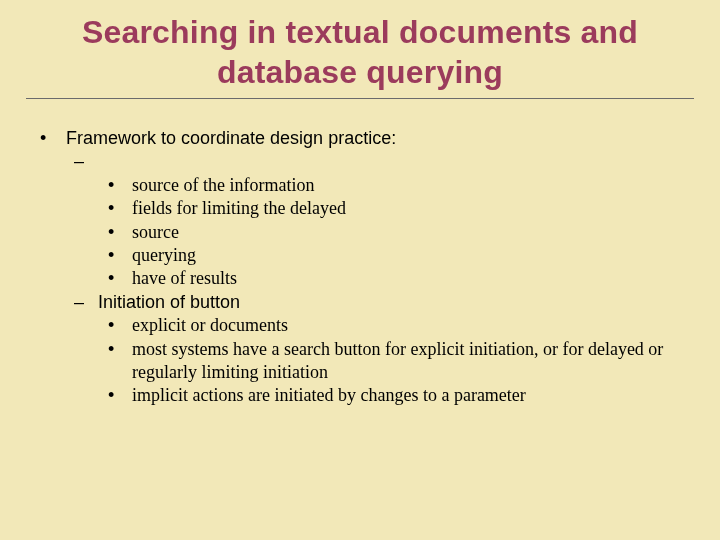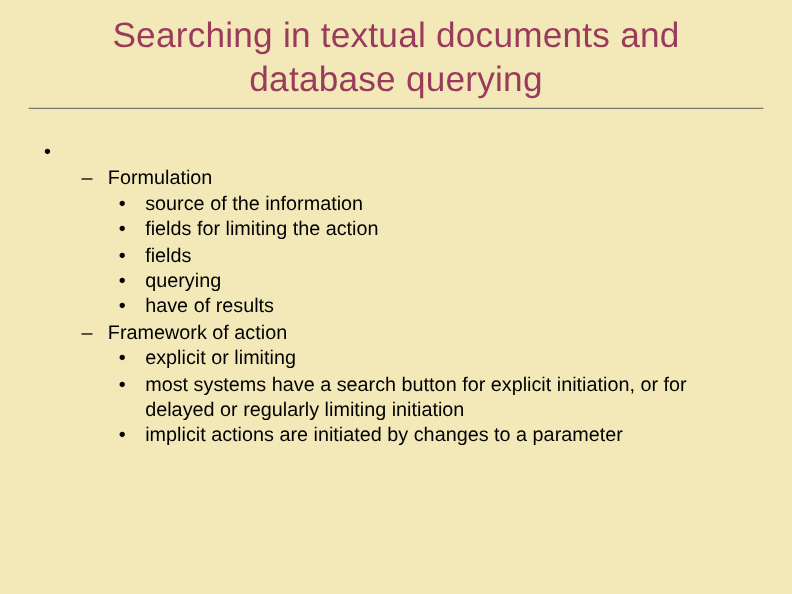--- a/index.html
+++ b/index.html
@@ -9,21 +9,21 @@
       background: #f2e8b8;
       font-family: Arial, Helvetica, sans-serif;
       overflow: hidden;
     }
     .title-block {
       padding: 12px 40px 0 40px;
     }
     .title {
       color: #9b3b5c;
       font-size: 32px;
-      font-weight: 400;
+      font-weight: 700;
       text-align: center;
       line-height: 1.25;
       letter-spacing: 0.2px;
     }
     .rule {
       margin: 6px 26px 0 26px;
       border: none;
       border-top: 1px solid #6b6b6b;
     }
     .content {
@@ -35,85 +35,85 @@
     ul { list-style: none; }
     .l1 > li { padding-left: 0; }
     .l1 > li > .row { display: flex; }
     .l1 .b1 { width: 26px; text-align: left; }
     .l2 { margin-left: 34px; }
     .l2 > li > .row { display: flex; }
     .l2 .b2 { width: 24px; text-align: left; }
     .l3 { margin-left: 34px; }
     .l3 > li > .row { display: flex; align-items: flex-start; }
     .l3 .b3 { width: 24px; text-align: left; }
-    .l3 .txt { flex: 1; padding-right: 6px; }
+    .l3 .txt { flex: 1; padding-right: 6px; font-family: Liberation Serif, serif; }
   </style>
 </head>
 <body>
 
 <div class="title-block">
   <h1 class="title">Searching in textual documents and database querying</h1>
 </div>
 <hr class="rule">
 
 <div class="content">
   <ul class="l1">
     <li>
       <div class="row">
         <span class="b1">•</span>
+        <span>Framework to coordinate design practice:</span>
       </div>
       <ul class="l2">
         <li>
           <div class="row">
             <span class="b2">–</span>
-            <span>Formulation</span>
           </div>
           <ul class="l3">
             <li>
                 <div class="row">
                   <span class="b3">•</span>
                   <span class="txt">source of the information</span>
                 </div>
               </li>
             <li>
                 <div class="row">
                   <span class="b3">•</span>
-                  <span class="txt">fields for limiting the action</span>
+                  <span class="txt">fields for limiting the delayed</span>
                 </div>
               </li>
             <li>
                 <div class="row">
                   <span class="b3">•</span>
-                  <span class="txt">fields</span>
+                  <span class="txt">source</span>
                 </div>
               </li>
             <li>
                 <div class="row">
                   <span class="b3">•</span>
                   <span class="txt">querying</span>
                 </div>
               </li>
             <li>
                 <div class="row">
                   <span class="b3">•</span>
                   <span class="txt">have of results</span>
                 </div>
               </li>
           </ul>
         </li>
         <li>
           <div class="row">
             <span class="b2">–</span>
-            <span>Framework of action</span>
+            <span>Initiation of button</span>
           </div>
           <ul class="l3">
             <li>
                 <div class="row">
                   <span class="b3">•</span>
-                  <span class="txt">explicit or limiting</span>
+                  <span class="txt">explicit or documents</span>
                 </div>
               </li>
             <li>
                 <div class="row">
                   <span class="b3">•</span>
                   <span class="txt">most systems have a search button for explicit initiation, or for delayed or regularly limiting initiation</span>
                 </div>
               </li>
             <li>
                 <div class="row">

